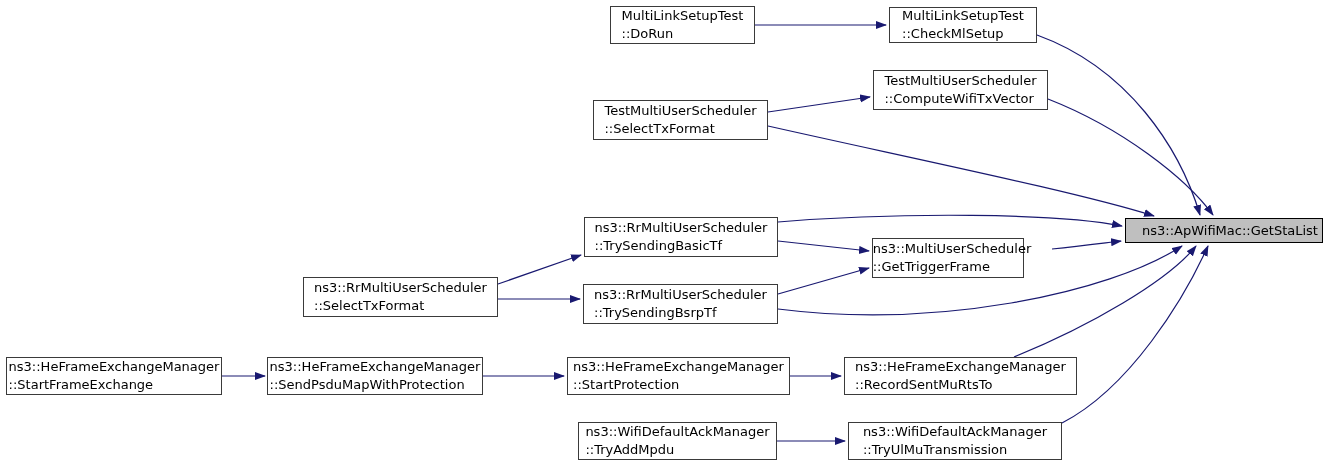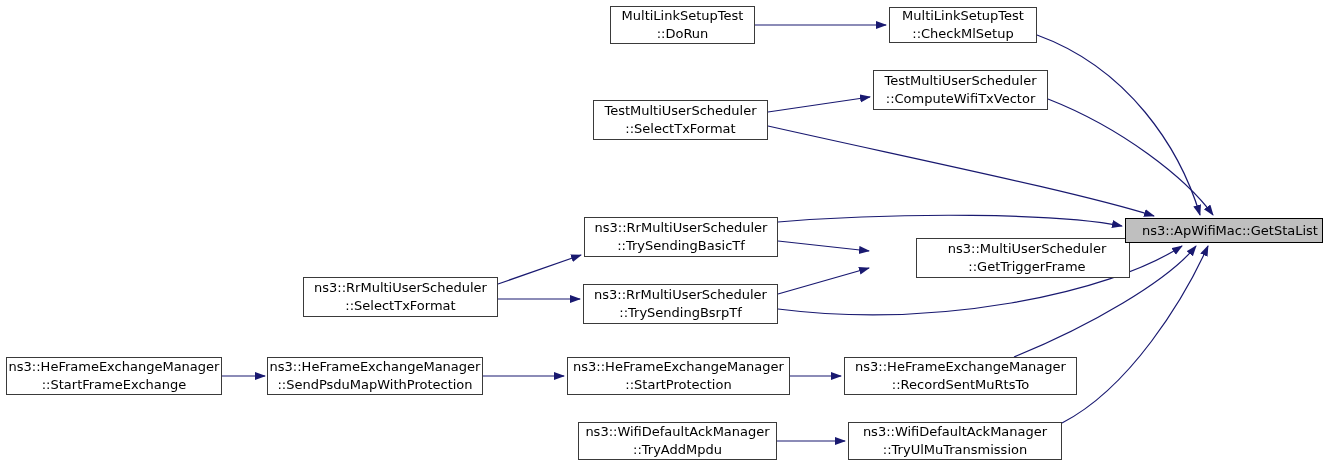--- a/index.html
+++ b/index.html
@@ -26,21 +26,20 @@
     position: absolute;
     box-sizing: border-box;
     background: #ffffff;
     border: 1px solid #3a3a3a;
     color: #000000;
     font-size: 13px;
     line-height: 18px;
     display: flex;
     align-items: center;
     justify-content: center;
-    text-align: center;
     white-space: pre-line;
     cursor: pointer;
   }
   .node--target {
     background: #bfbfbf;
     border: 1.4px solid #000000;
     cursor: default;
     padding-left: 12px;
   }
 </style>
@@ -89,21 +88,21 @@
 
   <div class="node" style="left:303px; top:277px; width:195px; height:40px;">ns3::RrMultiUserScheduler
 ::SelectTxFormat</div>
 
   <div class="node" style="left:584px; top:217px; width:194px; height:40px;">ns3::RrMultiUserScheduler
 ::TrySendingBasicTf</div>
 
   <div class="node" style="left:583px; top:284px; width:195px; height:40px;">ns3::RrMultiUserScheduler
 ::TrySendingBsrpTf</div>
 
-  <div class="node" style="left:916px; top:238px; width:214px; height:40px;padding-left:8px;">ns3::MultiUserScheduler
+  <div class="node" style="left:872px; top:238px; width:152px; height:40px;padding-left:8px;">ns3::MultiUserScheduler
 ::GetTriggerFrame</div>
 
   <div class="node" style="left:6px; top:357px; width:216px; height:38px;">ns3::HeFrameExchangeManager
 ::StartFrameExchange</div>
 
   <div class="node" style="left:267px; top:357px; width:216px; height:38px;">ns3::HeFrameExchangeManager
 ::SendPsduMapWithProtection</div>
 
   <div class="node" style="left:567px; top:357px; width:223px; height:38px;">ns3::HeFrameExchangeManager
 ::StartProtection</div>

